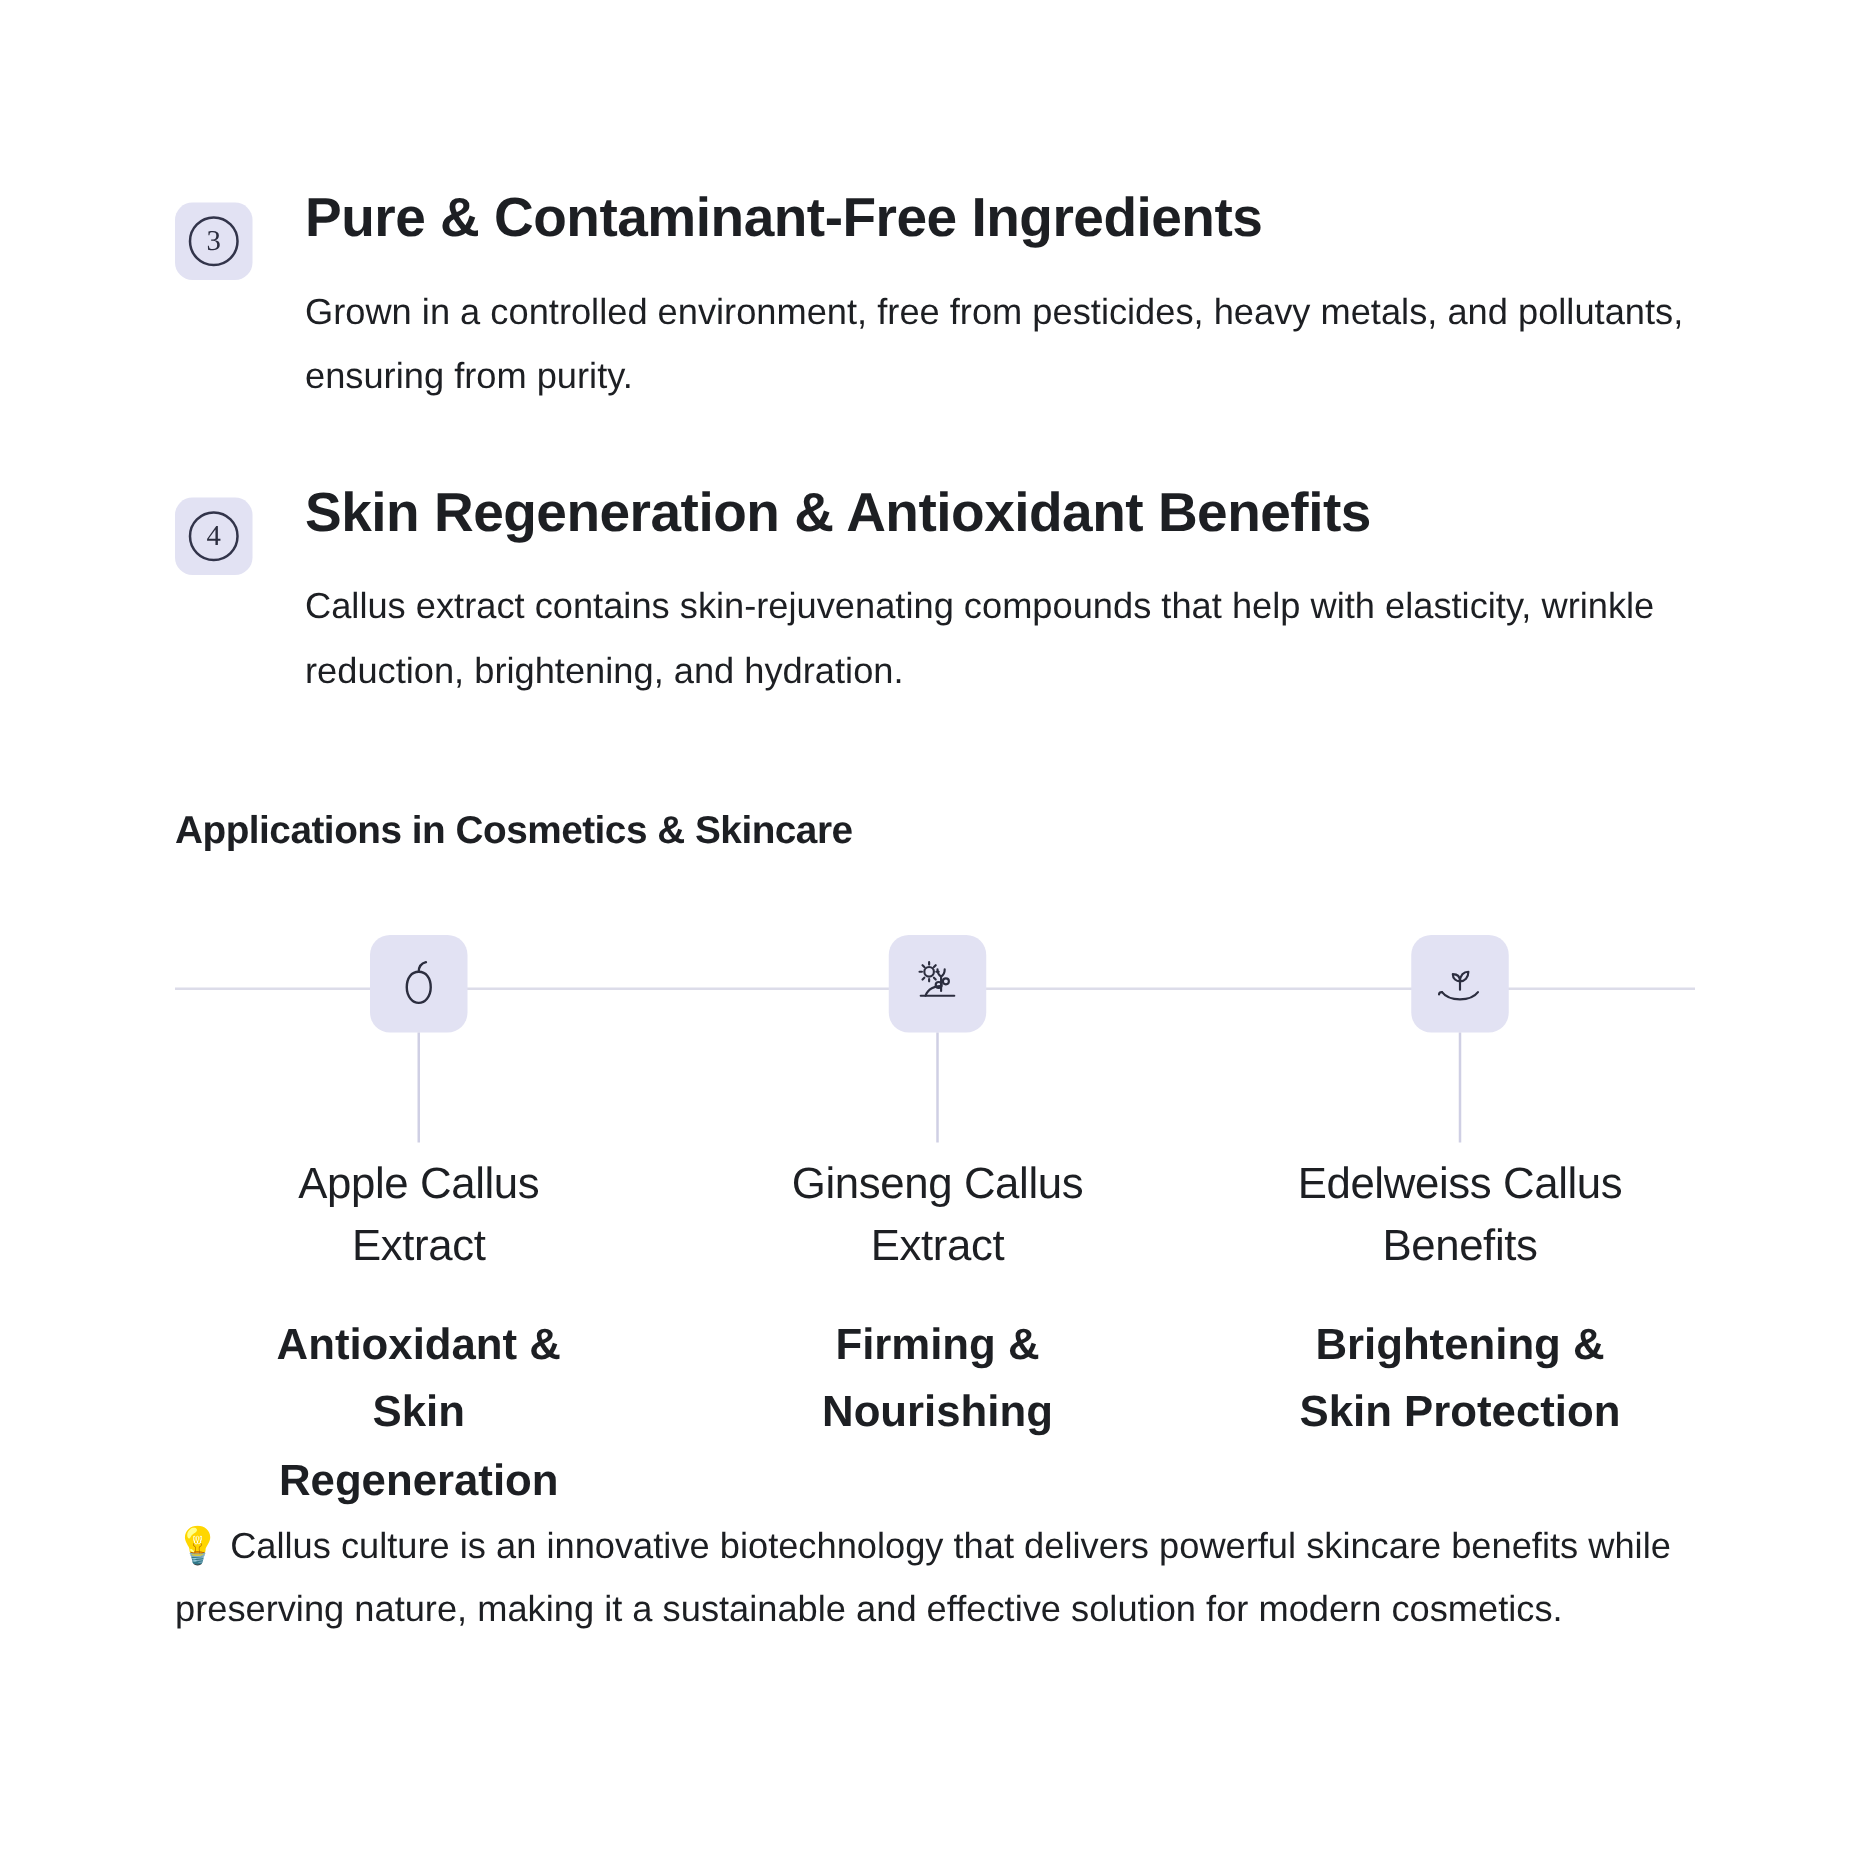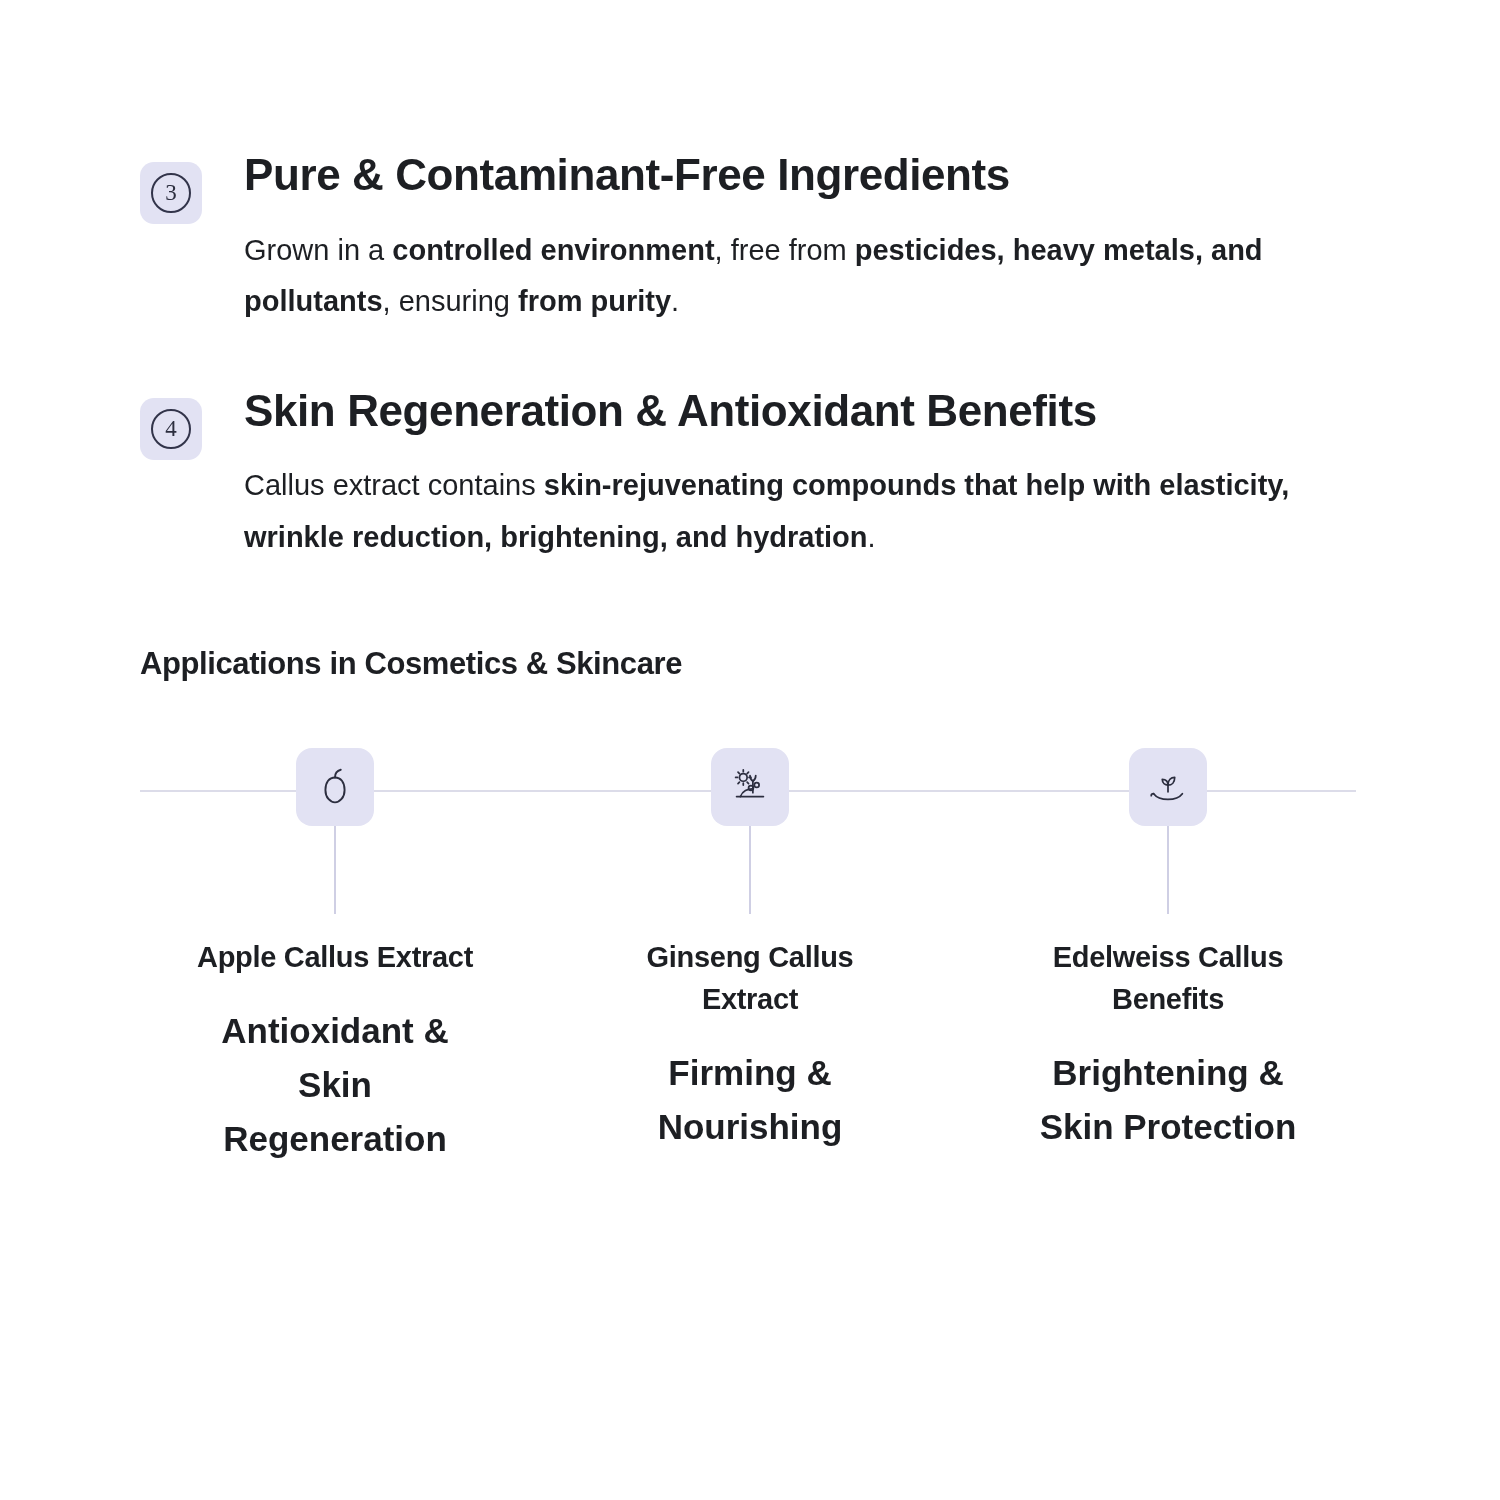--- a/index.html
+++ b/index.html
@@ -56,21 +56,21 @@
     letter-spacing: -0.4px;
     margin: 0 0 24px 0;
     line-height: 1.15;
   }
   .item-text {
     font-size: 29px;
     line-height: 1.78;
     margin: 0;
     max-width: 1130px;
   }
-  .item-text b { font-weight: bold; }
+  .item-text b { font-weight: normal; }
 
   
   .section-title {
     font-size: 31px;
     font-weight: bold;
     letter-spacing: -0.4px;
     margin: 82px 0 0 0;
   }
 
   
@@ -103,24 +103,24 @@
     align-items: center;
     justify-content: center;
   }
   .node-stem {
     width: 2px;
     height: 88px;
     background: #cfcfe4;
     margin: 0 auto;
   }
   .node-title {
-    font-size: 29px;
-    font-weight: bold;
+    font-size: 35px;
+    font-weight: normal;
     line-height: 1.45;
-    margin-top: 22px;
+    margin-top: 8px;
     letter-spacing: -0.3px;
   }
   .node-sub {
     font-size: 35px;
     font-weight: bold;
     line-height: 1.55;
     margin-top: 26px;
   }
 
   
@@ -201,14 +201,17 @@
           <path d="M9 31c3 4 8 6 15 6s12-2 15-6"></path>
           <path d="M9 31c-1.5 0-2.5 1-2.5 2"></path>
         </svg>
       </div>
       <div class="node-stem"></div>
       <div class="node-title">Edelweiss Callus Benefits</div>
       <div class="node-sub">Brightening &amp; Skin Protection</div>
     </div>
   </div>
 
+  <p class="footnote">
+    <span class="bulb">💡</span><span>Callus culture is an innovative biotechnology that delivers powerful skincare benefits while preserving nature, making it a sustainable and effective solution for modern cosmetics.</span>
+  </p>
 
 </div>
 
 </body></html>

